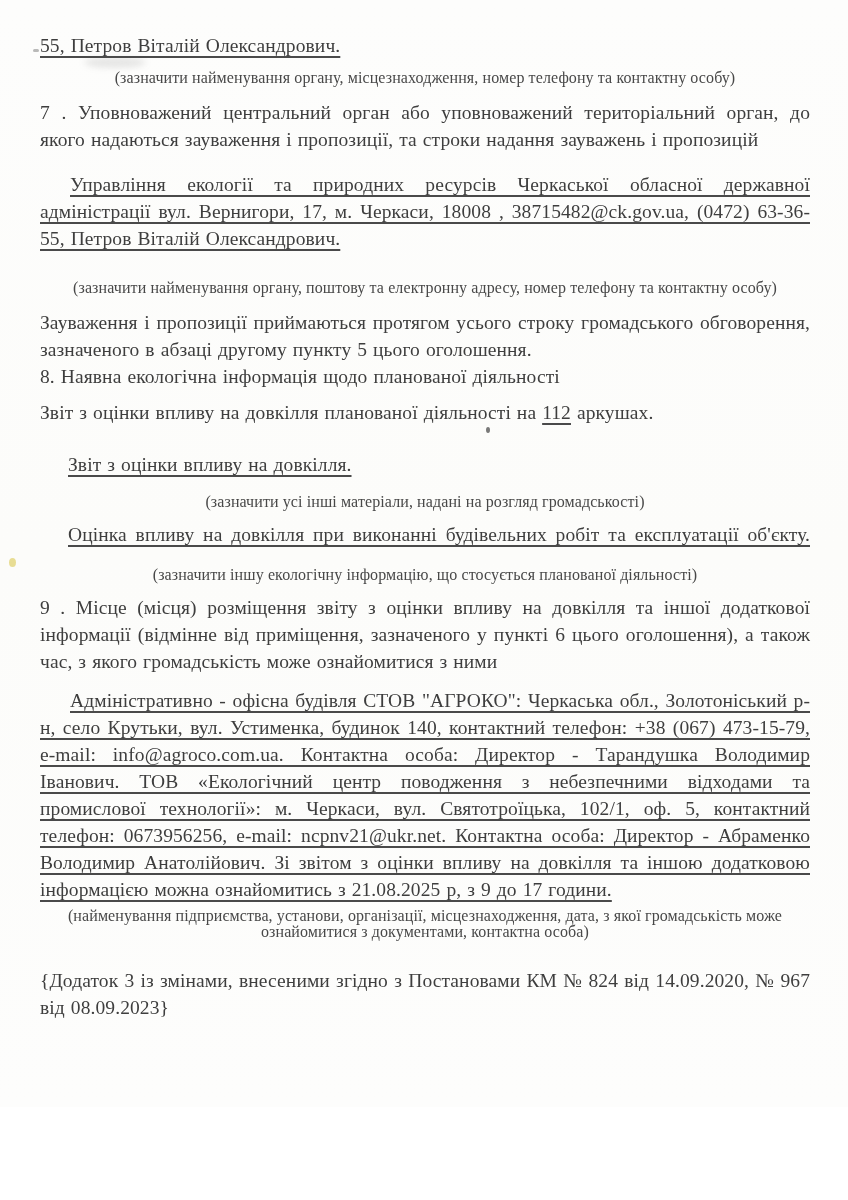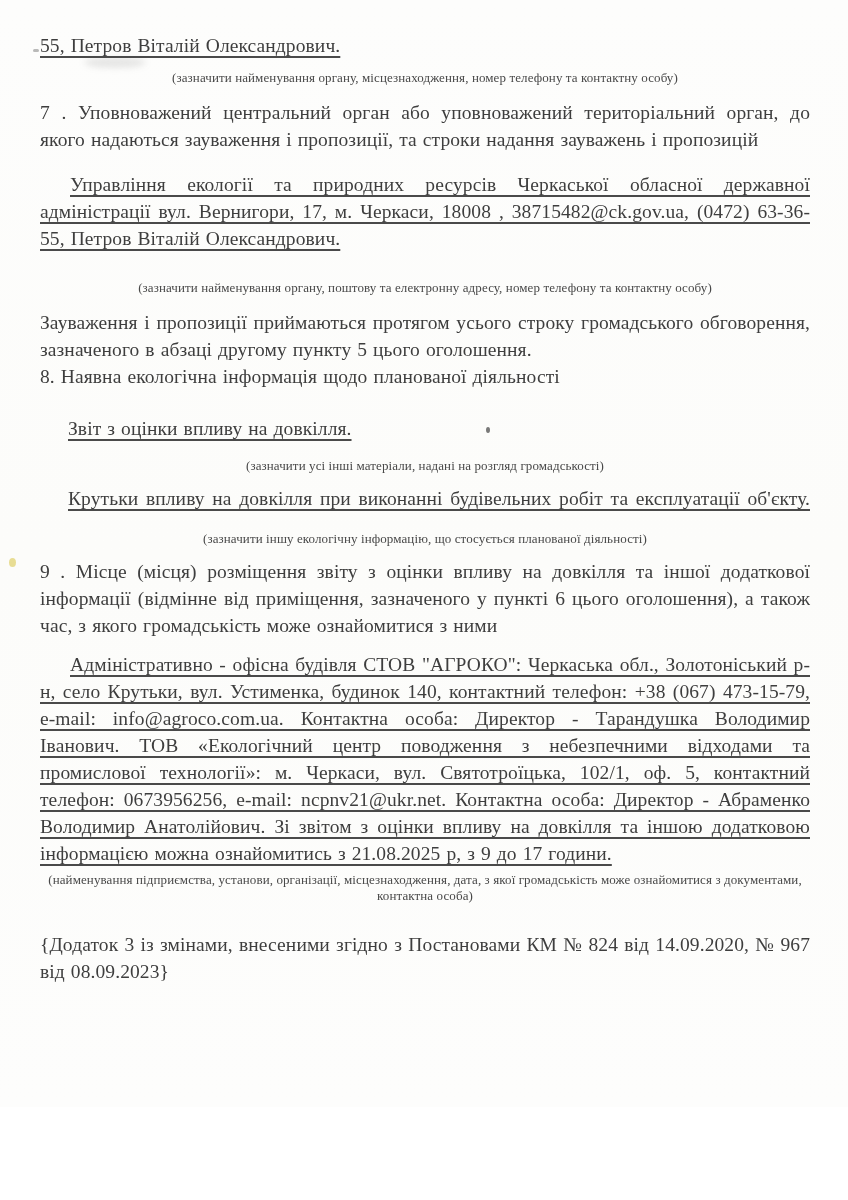--- a/index.html
+++ b/index.html
@@ -30,21 +30,21 @@
   .left { text-align: left; }
   .u-text {
     text-decoration: underline;
     text-decoration-thickness: 1.5px;
     text-underline-offset: 4px;
     text-decoration-color: #4a4a4a;
   }
   .indent { text-indent: 30px; }
   .caption {
     margin: 0;
-    font-size: 13px;
+    font-size: 16px;
     line-height: 16px;
     text-align: center;
     color: #484848;
     letter-spacing: 0.1px;
   }
   .caption-narrow {
     max-width: 762px;
     margin-left: auto;
     margin-right: auto;
   }
@@ -85,26 +85,27 @@
   <p class="body-text m-s7head">7 . Уповноважений центральний орган або уповноважений територіальний орган, до якого надаються зауваження і пропозиції, та строки надання зауважень і пропозицій</p>
 
   <p class="body-text indent m-authority"><span class="u-text">Управління екології та природних ресурсів Черкаської обласної державної адміністрації вул. Вернигори, 17, м. Черкаси, 18008 , 38715482@ck.gov.ua, (0472) 63-36-55, Петров Віталій Олександрович.</span></p>
 
   <p class="caption m-caption2">(зазначити найменування органу, поштову та електронну адресу, номер телефону та контактну особу)</p>
 
   <p class="body-text m-note">Зауваження і пропозиції приймаються протягом усього строку громадського обговорення, зазначеного в абзаці другому пункту 5 цього оголошення.</p>
 
   <p class="body-text left m-s8head">8. Наявна екологічна інформація щодо планованої діяльності</p>
 
+  <p class="body-text left m-report"><span>Звіт з оцінки впливу на довкілля планованої діяльності на </span><span class="u-text">112</span><span> аркушах.</span></p>
 
   <p class="body-text left m-materials"><span class="u-text">Звіт з оцінки впливу на довкілля.</span></p>
 
   <p class="caption m-caption3">(зазначити усі інші матеріали, надані на розгляд громадськості)</p>
 
-  <p class="body-text m-otherinfo"><span class="u-text">Крутьки впливу на довкілля при виконанні будівельних робіт та експлуатації об'єкту.</span></p>
+  <p class="body-text m-otherinfo"><span class="u-text">Оцінка впливу на довкілля при виконанні будівельних робіт та експлуатації об'єкту.</span></p>
 
   <p class="caption m-caption4">(зазначити іншу екологічну інформацію, що стосується планованої діяльності)</p>
 
   <p class="body-text m-s9head">9 . Місце (місця) розміщення звіту з оцінки впливу на довкілля та іншої додаткової інформації (відмінне від приміщення, зазначеного у пункті 6 цього оголошення), а також час, з якого громадськість може ознайомитися з ними</p>
 
   <p class="body-text indent m-locations"><span class="u-text">Адміністративно - офісна будівля СТОВ "АГРОКО": Черкаська обл., Золотоніський р-н, село Крутьки, вул. Устименка, будинок 140, контактний телефон: +38 (067) 473-15-79, e-mail: info@agroco.com.ua. Контактна особа: Директор - Тарандушка Володимир Іванович. ТОВ «Екологічний центр поводження з небезпечними відходами та промислової технології»: м. Черкаси, вул. Святотроїцька, 102/1, оф. 5, контактний телефон: 0673956256, e-mail: ncpnv21@ukr.net. Контактна особа: Директор - Абраменко Володимир Анатолійович. Зі звітом з оцінки впливу на довкілля та іншою додатковою інформацією можна ознайомитись з 21.08.2025 р, з 9 до 17 години.</span></p>
 
   <p class="caption caption-narrow m-caption5">(найменування підприємства, установи, організації, місцезнаходження, дата, з якої громадськість може ознайомитися з документами, контактна особа)</p>
 
   <p class="body-text m-footer">{Додаток 3 із змінами, внесеними згідно з Постановами КМ № 824 від 14.09.2020, № 967 від 08.09.2023}</p>

